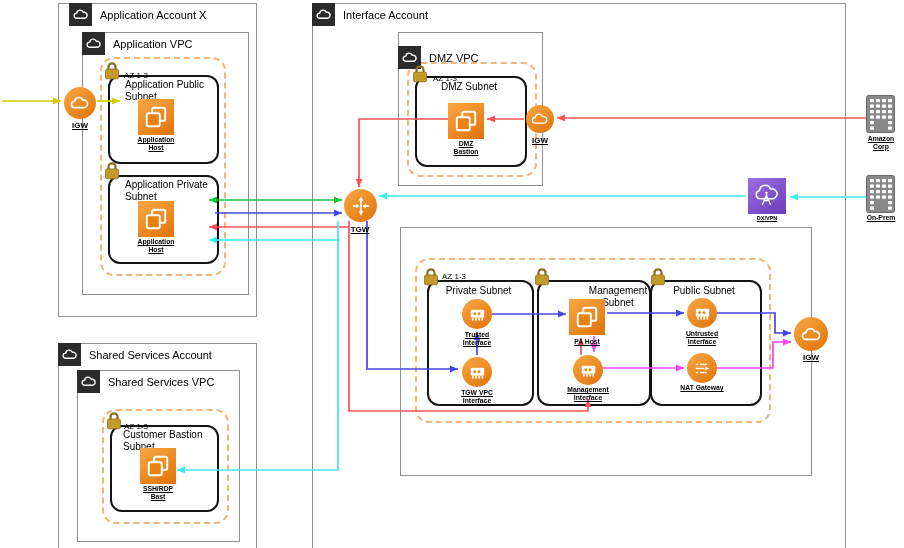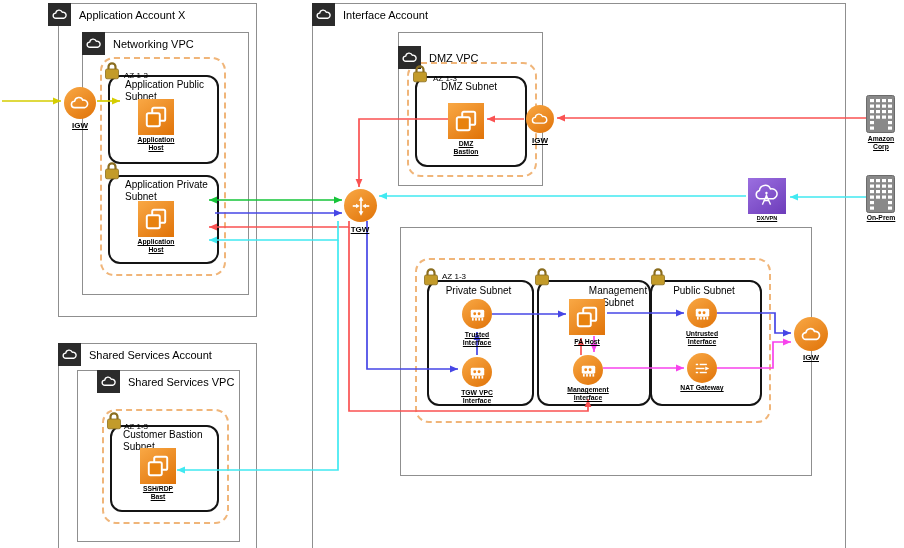--- a/index.html
+++ b/index.html
@@ -87,35 +87,35 @@
     </svg>
   <svg class="lock" style="left:534px;top:266px;" width="16" height="20" viewBox="0 0 16 20">
       <path d="M4.5 9.5 V6.8 a3.5 3.5 0 0 1 7 0 V9.5" fill="none" stroke="#8a6d1f" stroke-width="2.2"></path>
       <rect x="1.5" y="9" width="13" height="9.8" rx="1.6" fill="#c39b2a" stroke="#8a6d1f" stroke-width="0.8"></rect>
     </svg>
   <svg class="lock" style="left:650px;top:266px;" width="16" height="20" viewBox="0 0 16 20">
       <path d="M4.5 9.5 V6.8 a3.5 3.5 0 0 1 7 0 V9.5" fill="none" stroke="#8a6d1f" stroke-width="2.2"></path>
       <rect x="1.5" y="9" width="13" height="9.8" rx="1.6" fill="#c39b2a" stroke="#8a6d1f" stroke-width="0.8"></rect>
     </svg>
 
-  <div class="hdr" style="left:48px;top:3px;">
+  <div class="hdr" style="left:69px;top:3px;">
     <span class="sq">
         <svg width="16" height="11" viewBox="0 0 28 19">
           <path d="M6.5 16 A4.5 4.5 0 0 1 6.5 7 A6 6 0 0 1 18 5.5 A5.2 5.2 0 0 1 20.5 16 Z" fill="none" stroke="#fff" stroke-width="2.4" stroke-linejoin="round"></path>
         </svg>
       </span>
     <span class="lbl">Application Account X</span>
   </div>
   <div class="hdr" style="left:82px;top:32px;">
     <span class="sq">
         <svg width="16" height="11" viewBox="0 0 28 19">
           <path d="M6.5 16 A4.5 4.5 0 0 1 6.5 7 A6 6 0 0 1 18 5.5 A5.2 5.2 0 0 1 20.5 16 Z" fill="none" stroke="#fff" stroke-width="2.4" stroke-linejoin="round"></path>
         </svg>
       </span>
-    <span class="lbl">Networking VPC</span>
+    <span class="lbl">Application VPC</span>
   </div>
   <div class="hdr" style="left:312px;top:3px;">
     <span class="sq">
         <svg width="16" height="11" viewBox="0 0 28 19">
           <path d="M6.5 16 A4.5 4.5 0 0 1 6.5 7 A6 6 0 0 1 18 5.5 A5.2 5.2 0 0 1 20.5 16 Z" fill="none" stroke="#fff" stroke-width="2.4" stroke-linejoin="round"></path>
         </svg>
       </span>
     <span class="lbl">Interface Account</span>
   </div>
   <div class="hdr" style="left:398px;top:46px;">
@@ -127,21 +127,21 @@
     <span class="lbl">DMZ VPC</span>
   </div>
   <div class="hdr" style="left:58px;top:343px;">
     <span class="sq">
         <svg width="16" height="11" viewBox="0 0 28 19">
           <path d="M6.5 16 A4.5 4.5 0 0 1 6.5 7 A6 6 0 0 1 18 5.5 A5.2 5.2 0 0 1 20.5 16 Z" fill="none" stroke="#fff" stroke-width="2.4" stroke-linejoin="round"></path>
         </svg>
       </span>
     <span class="lbl">Shared Services Account</span>
   </div>
-  <div class="hdr" style="left:77px;top:370px;padding-left:20px;">
+  <div class="hdr" style="left:77px;top:370px;">
     <span class="sq">
         <svg width="16" height="11" viewBox="0 0 28 19">
           <path d="M6.5 16 A4.5 4.5 0 0 1 6.5 7 A6 6 0 0 1 18 5.5 A5.2 5.2 0 0 1 20.5 16 Z" fill="none" stroke="#fff" stroke-width="2.4" stroke-linejoin="round"></path>
         </svg>
       </span>
     <span class="lbl">Shared Services VPC</span>
   </div>
 
   <svg id="wires" width="904" height="548">
       <polyline points="2,101 61,101" fill="none" stroke="#d5cd00" stroke-width="1.7"></polyline>

